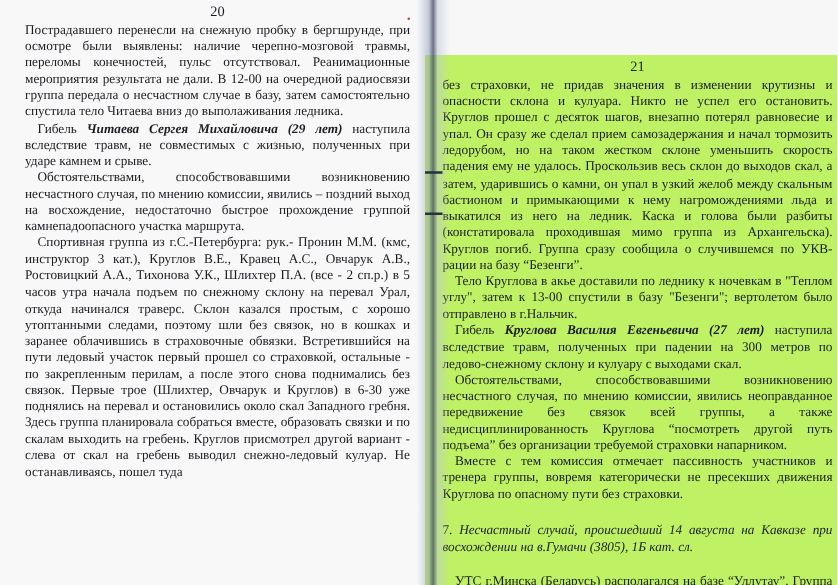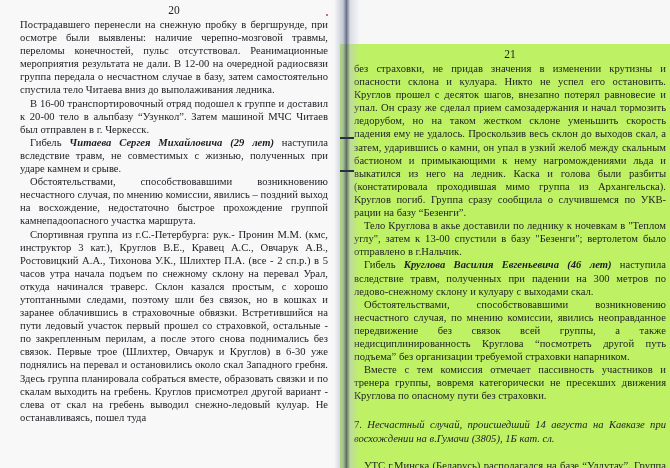--- a/index.html
+++ b/index.html
@@ -28,32 +28,31 @@
   em { font-style:italic;font-weight:bold; }
   .dot { position:absolute; left:326px; top:14px; width:2px; height:2px; background:#c04040; border-radius:50%; }
 </style>
 </head>
 <body>
 
 <div class="spread">
   <div class="page left">
     <div class="pagenum">20</div>
     <p class="cont">Пострадавшего перенесли на снежную пробку в бергшрунде, при осмотре были выявлены: наличие черепно-мозговой травмы, переломы конечностей, пульс отсутствовал. Реанимационные мероприятия результата не дали. В 12-00 на очередной радиосвязи группа передала о несчастном случае в базу, затем самостоятельно спустила тело Читаева вниз до выполаживания ледника.</p>
-    <p>В 16-00 транспортировочный отряд подошел к группе и доставил к 20-00 тело в альпбазу “Узункол”. Затем машиной МЧС Читаев был отправлен в г. Черкесск.</p>
     <p><span>Гибель </span><em>Читаева Сергея Михайловича (29 лет)</em><span> наступила вследствие травм, не совместимых с жизнью, полученных при ударе камнем и срыве.</span></p>
     <p>Обстоятельствами, способствовавшими возникновению несчастного случая, по мнению комиссии, явились – поздний выход на восхождение, недостаточно быстрое прохождение группой камнепадоопасного участка маршрута.</p>
     <p>Спортивная группа из г.С.-Петербурга: рук.- Пронин М.М. (кмс, инструктор 3 кат.), Круглов В.Е., Кравец А.С., Овчарук А.В., Ростовицкий А.А., Тихонова У.К., Шлихтер П.А. (все - 2 сп.р.) в 5 часов утра начала подъем по снежному склону на перевал Урал, откуда начинался траверс. Склон казался простым, с хорошо утоптанными следами, поэтому шли без связок, но в кошках и заранее облачившись в страховочные обвязки. Встретившийся на пути ледовый участок первый прошел со страховкой, остальные - по закрепленным перилам, а после этого снова поднимались без связок. Первые трое (Шлихтер, Овчарук и Круглов) в 6-30 уже поднялись на перевал и остановились около скал Западного гребня. Здесь группа планировала собраться вместе, образовать связки и по скалам выходить на гребень. Круглов присмотрел другой вариант - слева от скал на гребень выводил снежно-ледовый кулуар. Не останавливаясь, пошел туда</p>
     <div class="dot"></div>
   </div>
 
   <div class="page right">
     <div class="pagenum">21</div>
     <p class="cont">без страховки, не придав значения в изменении крутизны и опасности склона и кулуара. Никто не успел его остановить. Круглов прошел с десяток шагов, внезапно потерял равновесие и упал. Он сразу же сделал прием самозадержания и начал тормозить ледорубом, но на таком жестком склоне уменьшить скорость падения ему не удалось. Проскользив весь склон до выходов скал, а затем, ударившись о камни, он упал в узкий желоб между скальным бастионом и примыкающими к нему нагромождениями льда и выкатился из него на ледник. Каска и голова были разбиты (констатировала проходившая мимо группа из Архангельска). Круглов погиб. Группа сразу сообщила о случившемся по УКВ-рации на базу “Безенги”.</p>
     <p>Тело Круглова в акье доставили по леднику к ночевкам в "Теплом углу", затем к 13-00 спустили в базу "Безенги"; вертолетом было отправлено в г.Нальчик.</p>
-    <p><span>Гибель </span><em>Круглова Василия Евгеньевича (46 лет)</em><span> наступила вследствие травм, полученных при падении на 300 метров по ледово-снежному склону и кулуару с выходами скал.</span></p>
+    <p><span>Гибель </span><em>Круглова Василия Евгеньевича (27 лет)</em><span> наступила вследствие травм, полученных при падении на 300 метров по ледово-снежному склону и кулуару с выходами скал.</span></p>
     <p>Обстоятельствами, способствовавшими возникновению несчастного случая, по мнению комиссии, явились неоправданное передвижение без связок всей группы, а также недисциплинированность Круглова “посмотреть другой путь подъема” без организации требуемой страховки напарником.</p>
     <p>Вместе с тем комиссия отмечает пассивность участников и тренера группы, вовремя категорически не пресекших движения Круглова по опасному пути без страховки.</p>
     <p class="heading"><span style="font-style:normal">7.</span> <span>Несчастный случай, происшедший 14 августа на Кавказе при восхождении на в.Гумачи (3805), 1Б кат. сл.</span></p>
     <p>УТС г.Минска (Беларусь) располагался на базе “Уллутау”. Группа начальной подготовки в количестве 13 чел. под руководством Ноготова Е.Ф.- мс, (1 кат.) прошла занятия на скалах, снежно-ледовом рельефе. 13.08 поднялись на Чегетские ночевки. 14.08 совершали восхождение на в.Гумачи, во время которого, как следует из объяснительных записок участников группы, у Ноготова не было каких-либо признаков усталости и</p>
   </div>
 </div>
 
 <div class="gutter"></div>
 <div class="staple" style="top:137px"></div>
 <div class="staple" style="top:170px"></div>

